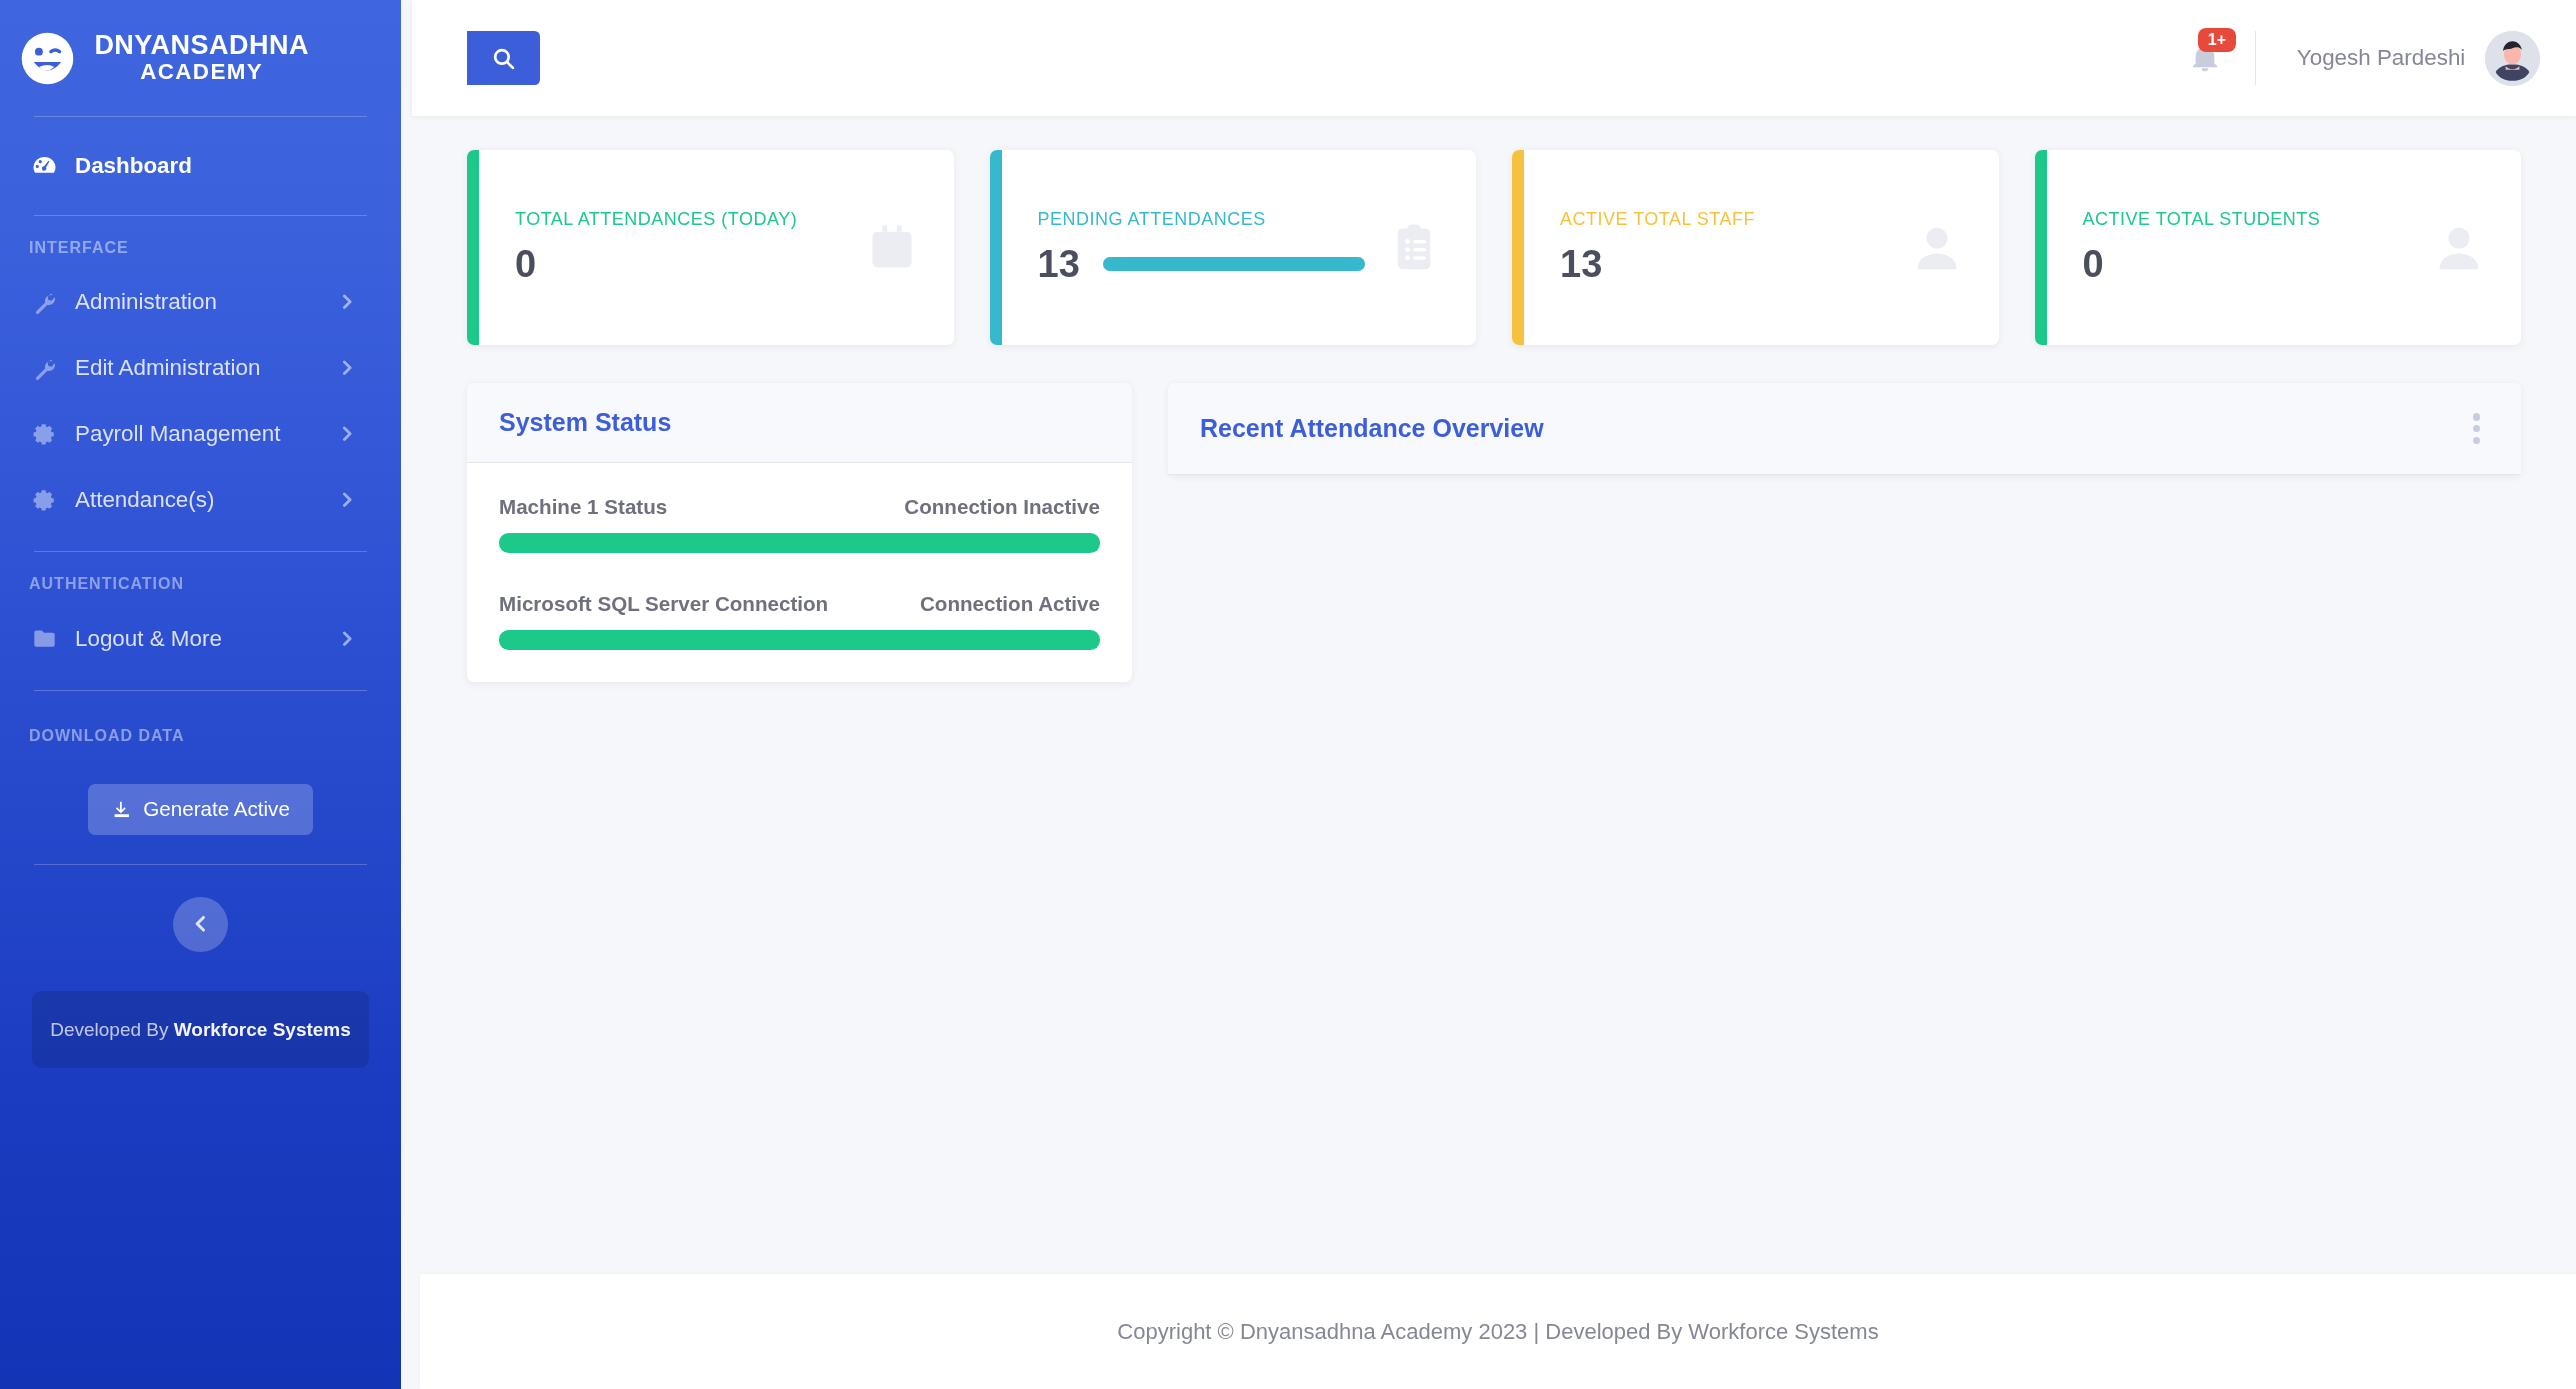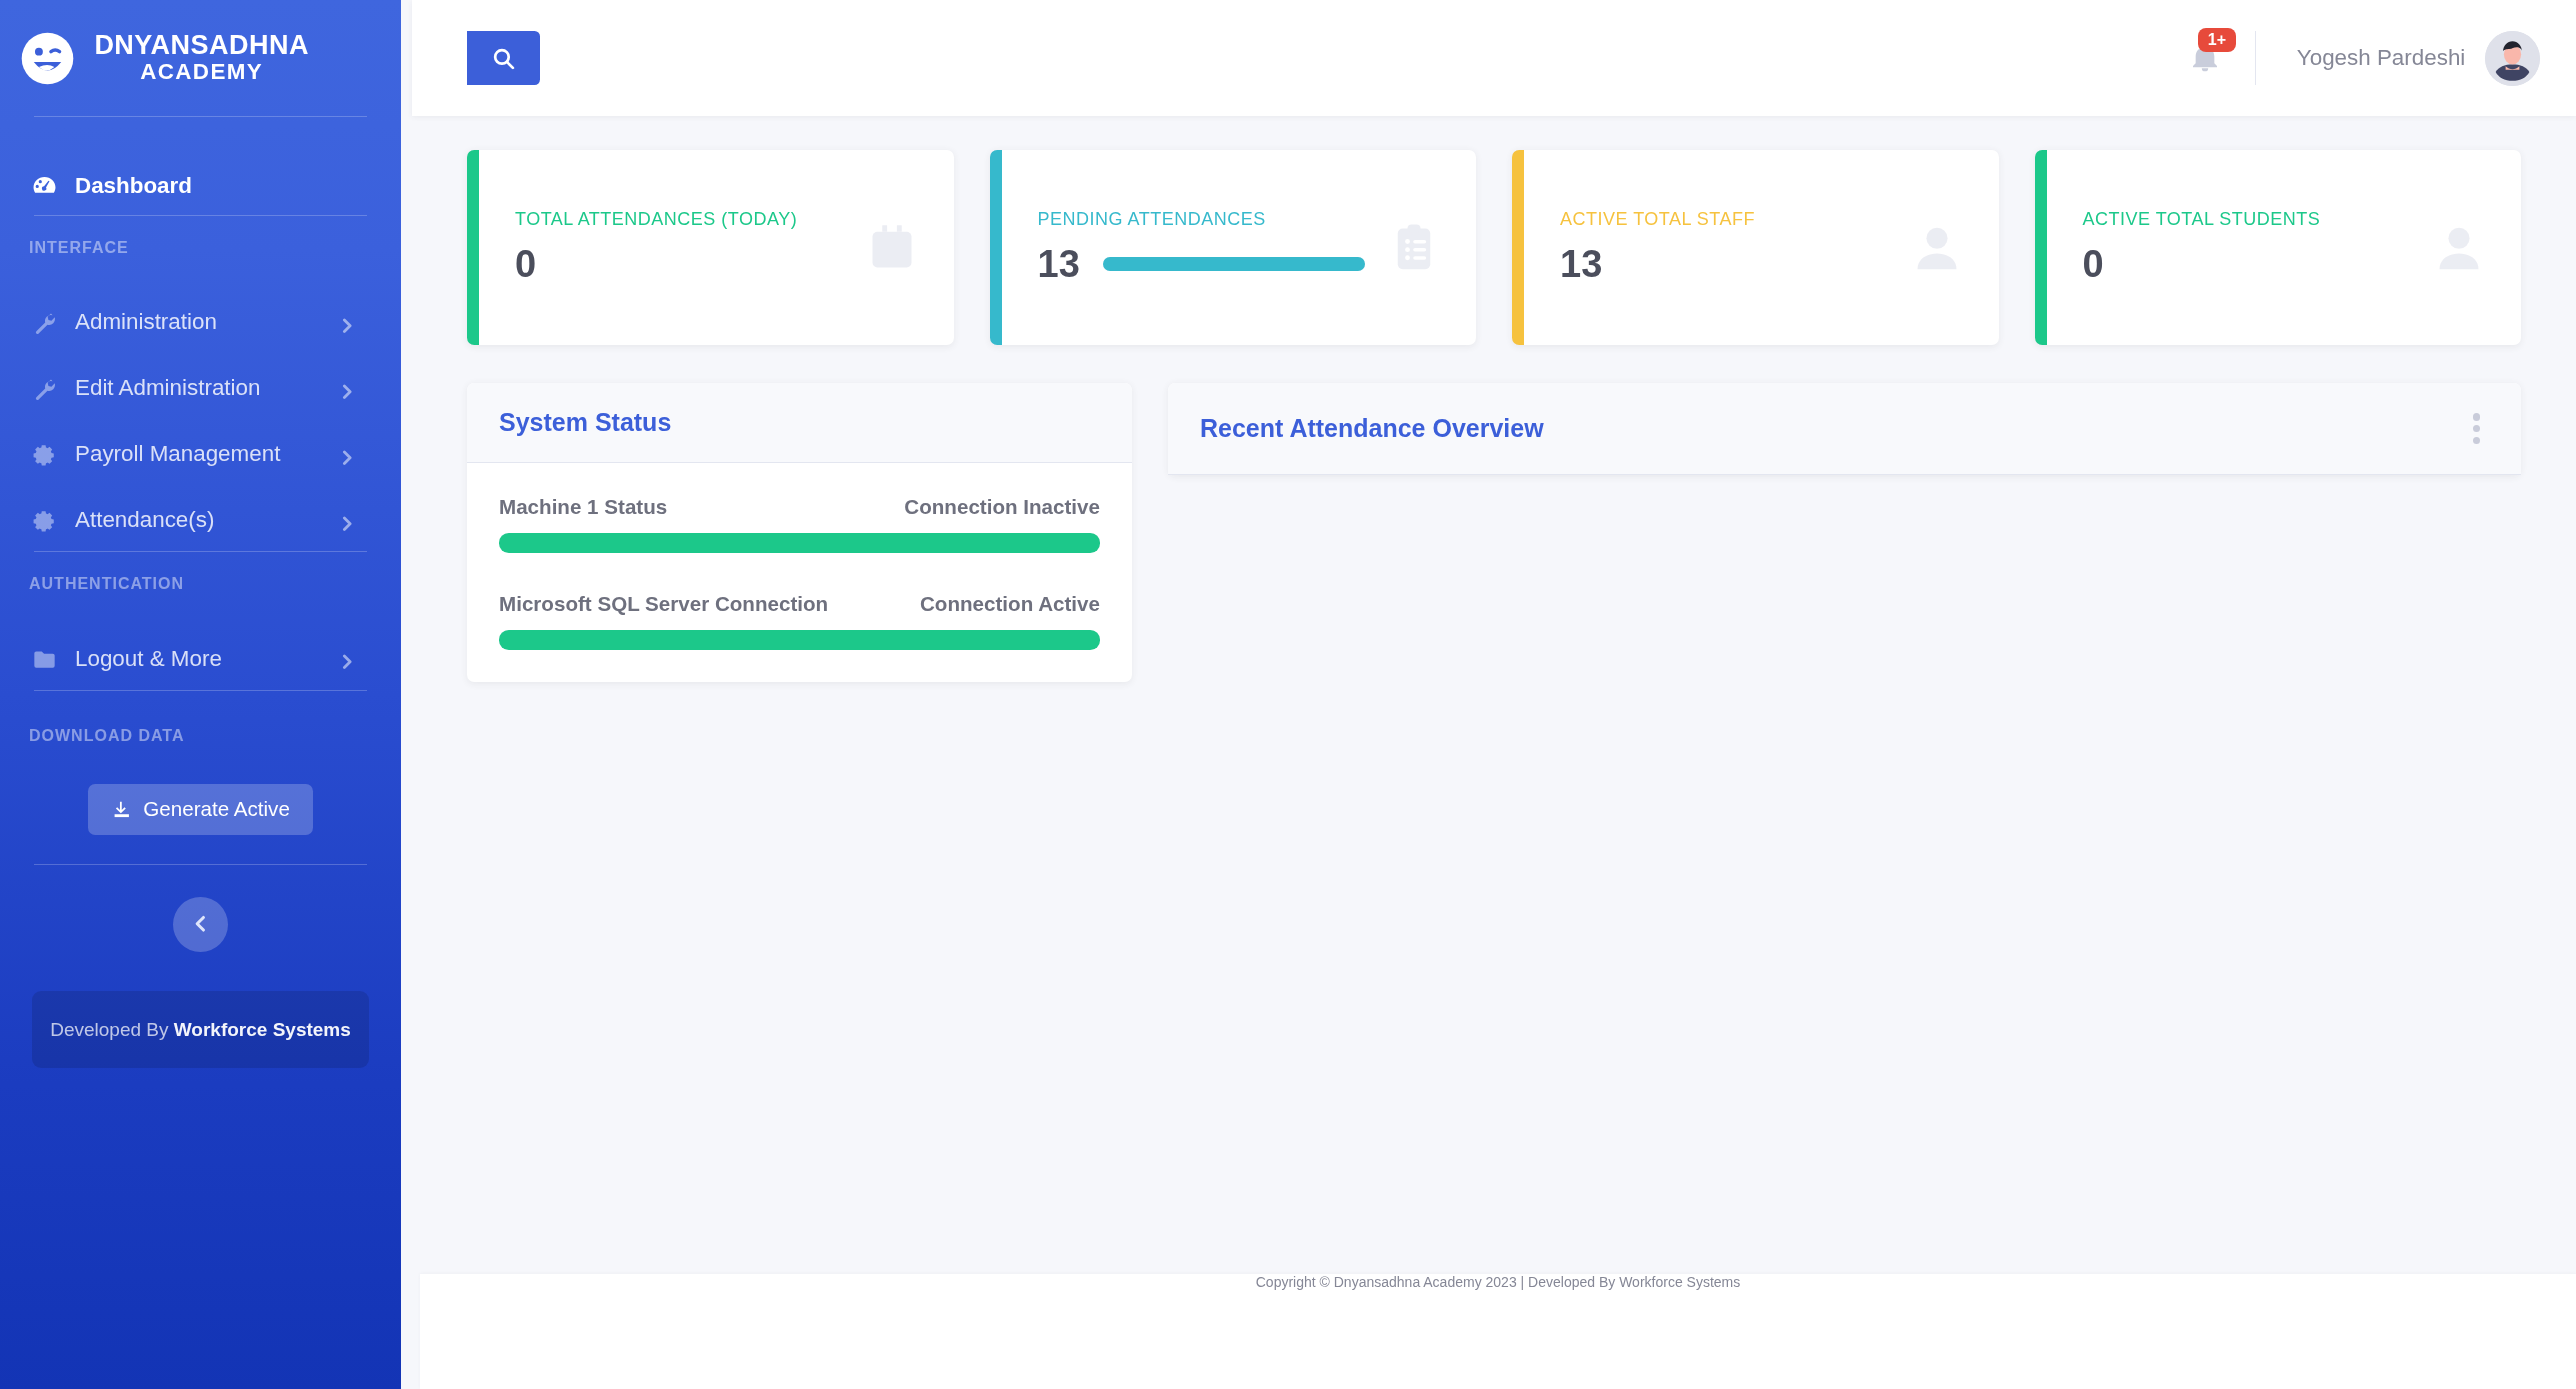--- a/index.html
+++ b/index.html
@@ -35,21 +35,21 @@
   }
   .brand-line2 {
     font-size: 22.4px; font-weight: bold; letter-spacing: 1.4px;
     color: #fff; text-align: center;
   }
   .side-divider {
     height: 0.9px; background: rgba(255,255,255,0.22);
     margin: 0 34px;
   }
   .nav-item {
-    display: flex; align-items: flex-end;
+    display: flex; align-items: center;
     padding: 0 44px 0 29px;
     height: 66px;
     font-size: 22.4px;
     color: rgba(255,255,255,0.82);
     cursor: pointer;
     position: relative;
   }
   .nav-item.active { color: #fff; font-weight: bold; }
   .nav-item .nav-ico {
     width: 30px; flex: 0 0 30px; margin-right: 16px;
@@ -190,22 +190,22 @@
   .att-table { border-collapse: collapse; width: 100%; }
   .att-table th {
     border: 0.9px solid #e3e6f0;
     font-size: 24px; font-weight: bold; color: #6e707e;
     padding: 23px 25px; text-align: left; white-space: nowrap;
   }
 
   .footer {
     margin-top: auto; background: #fff;
     height: 116px; display: flex;
-    align-items: flex-start; justify-content: center;
-    font-size: 14px; color: #858796;
+    align-items: center; justify-content: center;
+    font-size: 22px; color: #858796;
     box-shadow: 0 -0.9px 3.6px rgba(58,59,69,0.04);
     margin-left: 8px;
   }
 </style>
 </head>
 <body>
 
 <div class="app">
 
   <aside class="sidebar">

